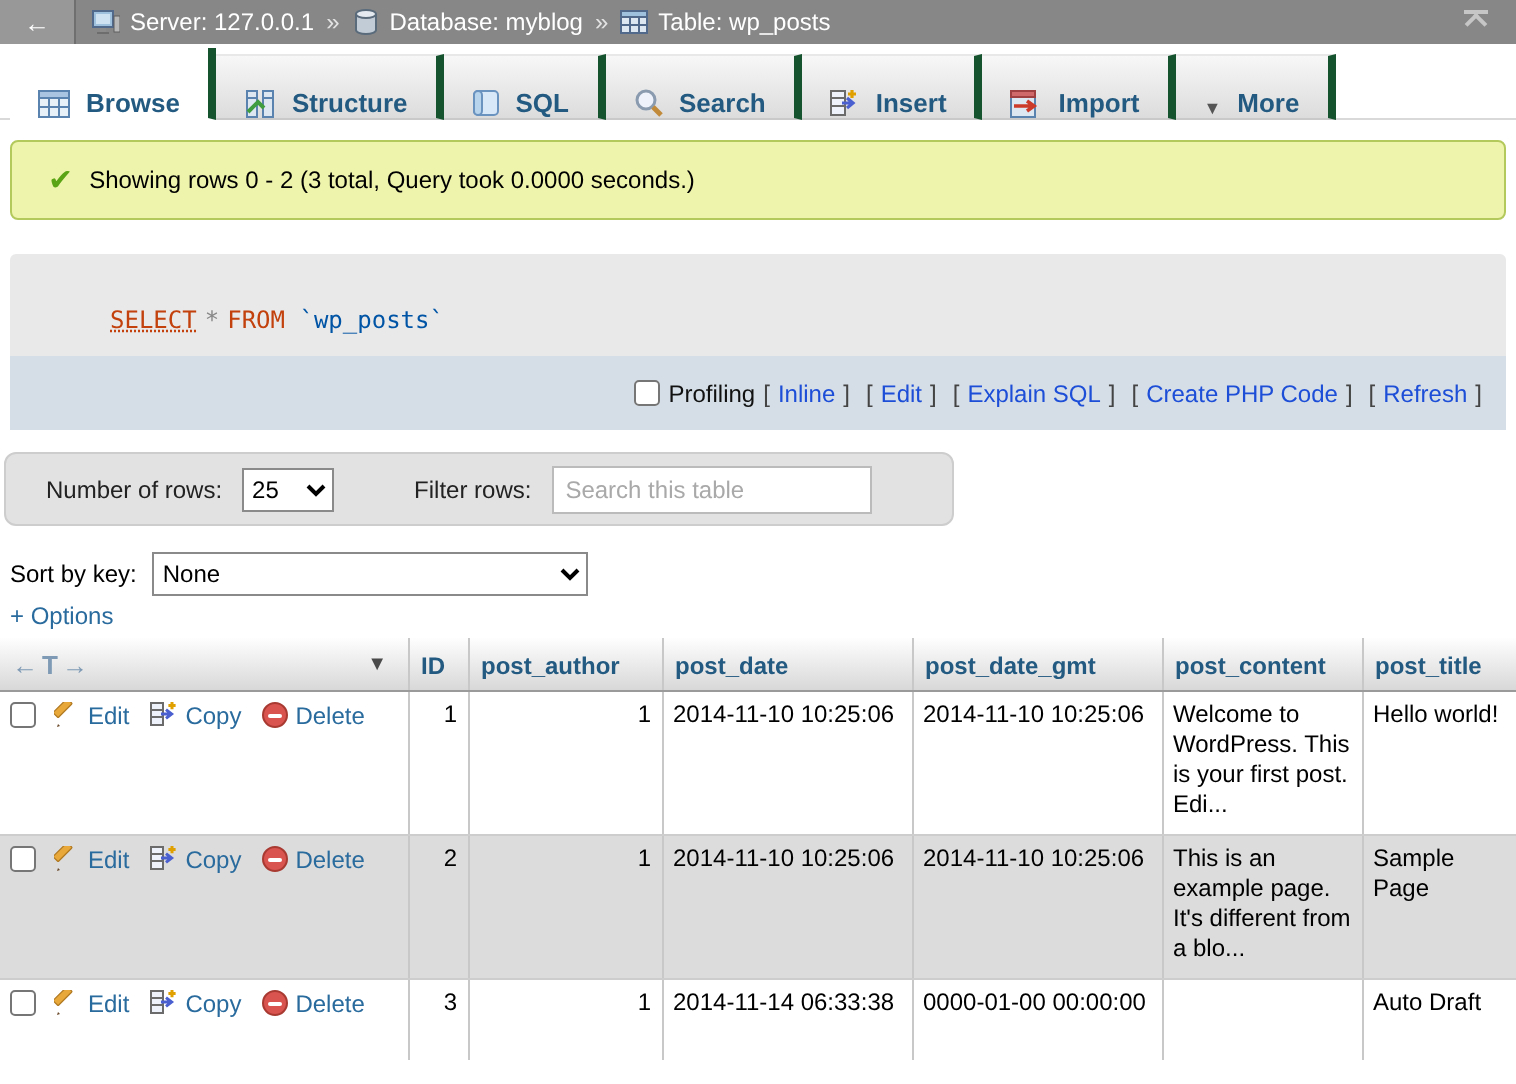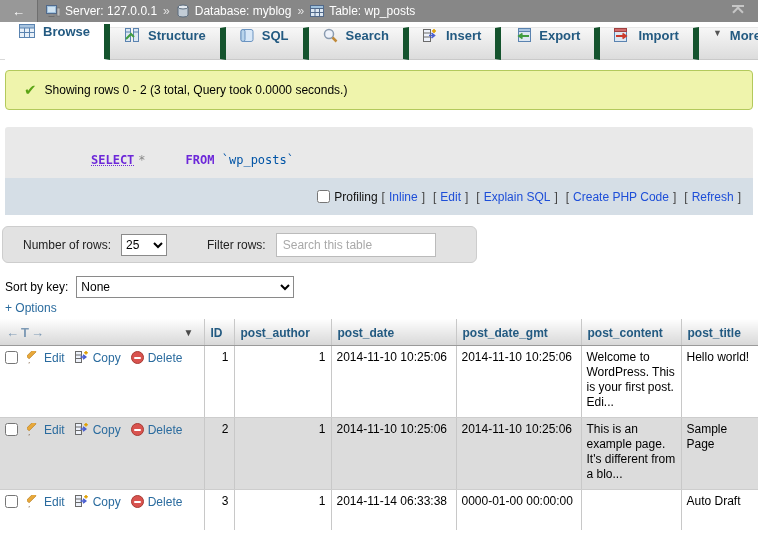--- a/index.html
+++ b/index.html
@@ -14,36 +14,36 @@
   .crumbs .ico { display:inline-flex; width:14px; height:14px; align-items:center; justify-content:center; }
   .crumb { color:#fff; text-decoration:none; cursor:pointer; }
   .crumb-sep { color:#e3e3e3; margin:0 1px; }
   .collapse { position:absolute; right:12px; top:3px; width:16px; height:16px; cursor:pointer; }
   .collapse .bar { width:12px; height:2px; background:#c6c6c6; margin:2px auto 1px auto; }
   .collapse .chev { width:8px; height:8px; border-left:2px solid #c6c6c6; border-top:2px solid #c6c6c6;
     transform:rotate(45deg); margin:1px auto 0 auto; }
 
   
   .tabbar { height:38px; display:flex; align-items:flex-end; padding-left:5px; border-bottom:1px solid #d9d9d9; background:#fff; }
-  .tab { height:33px; display:flex; align-items:flex-start; gap:8px; padding:0 14px;
-    background:linear-gradient(#f7f7f7,#dcdcdc); border-right:6px solid #14532d; border-top:1px solid #e8e8e8;
+  .tab { height:33px; display:flex; align-items:flex-end; gap:8px; padding:0 14px;
+    background:linear-gradient(#f7f7f7,#dcdcdc); border-right:4px solid #14532d; border-top:1px solid #e8e8e8;
     color:#235a81; font-weight:bold; font-size:13px; cursor:pointer; margin-bottom:-1px; border-bottom:1px solid #c9c9c9; }
   .tab.active { background:#fff; border-bottom:1px solid #fff; border-top:none; height:36px; }
   .tab svg { display:block; }
   .more-arrow { color:#555; font-size:9px; }
 
   
   .msg { margin:10px 5px 0 5px; height:40px; background:#eff4ac; border:1px solid #b3c95c;
     border-radius:4px; display:flex; align-items:center; padding-left:18px; gap:8px; }
   .msg .check { color:#5ba415; font-size:15px; font-weight:bold; }
 
   
   .querybox { margin:17px 5px 0 5px; height:88px; background:#e9e9e9; border-radius:3px; position:relative; }
   .sql { position:absolute; top:26px; left:50px; font-family:"DejaVu Sans Mono","Liberation Mono",monospace; font-size:12px; }
-  .sql .kw { color:#6d28d9; font-weight:bold;margin-left:36px; }
+  .sql .kw { color:#c2410c; font-weight:normal; }
   .sql .kw.u { text-decoration:underline dotted; cursor:pointer; }
   .sql .op { color:#888; margin:0 4px; }
   .sql .ident { color:#0054a6; }
   .qtoolbar { position:absolute; left:0; right:0; bottom:0; height:37px; background:#d5dee6;
     display:flex; align-items:center; justify-content:flex-end; padding-right:8px; font-size:12px; }
   .qtoolbar input { margin-right:4px; }
   .qtoolbar .plabel { color:#111; }
   .qtoolbar .br { color:#444; margin:0 4px; }
   .qtoolbar a { color:#1d4ed8; text-decoration:none; cursor:pointer; }
 
@@ -174,30 +174,20 @@
     <span>
         <svg width="15" height="15" viewBox="0 0 15 15">
           <rect x="0.5" y="1.5" width="7" height="12" fill="#eef2fa" stroke="#6b6b6b"></rect>
           <line x1="0.5" y1="5" x2="7.5" y2="5" stroke="#6b6b6b"></line>
           <line x1="0.5" y1="9" x2="7.5" y2="9" stroke="#6b6b6b"></line>
           <path d="M6 7.5 h5 M8.5 5 l3 2.5 l-3 2.5" stroke="#4a5fd0" stroke-width="1.6" fill="none"></path>
           <path d="M11 1 v4 M9 3 h4" stroke="#e0a000" stroke-width="1.6"></path>
         </svg>
       </span>
     <span>Insert</span>
-  </div>
-  <div class="tab">
-    <span>
-        <svg width="16" height="14" viewBox="0 0 16 14">
-          <rect x="3.5" y="0.5" width="12" height="13" fill="#dce7f2" stroke="#5a83b0"></rect>
-          <rect x="3.5" y="0.5" width="12" height="3" fill="#a8c4e0" stroke="#5a83b0"></rect>
-          <path d="M14 8 h-9 M7.5 5.5 l-3.5 2.5 l3.5 2.5" stroke="#3f9c3f" stroke-width="1.8" fill="none"></path>
-        </svg>
-      </span>
-    <span>Export</span>
   </div>
   <div class="tab">
     <span>
         <svg width="16" height="14" viewBox="0 0 16 14">
           <rect x="0.5" y="0.5" width="12" height="13" fill="#dce7f2" stroke="#5a83b0"></rect>
           <rect x="0.5" y="0.5" width="12" height="3" fill="#d06a6a" stroke="#a04040"></rect>
           <path d="M2 8 h9 M8.5 5.5 l3.5 2.5 l-3.5 2.5" stroke="#cc3a2a" stroke-width="1.8" fill="none"></path>
         </svg>
       </span>
     <span>Import</span>

